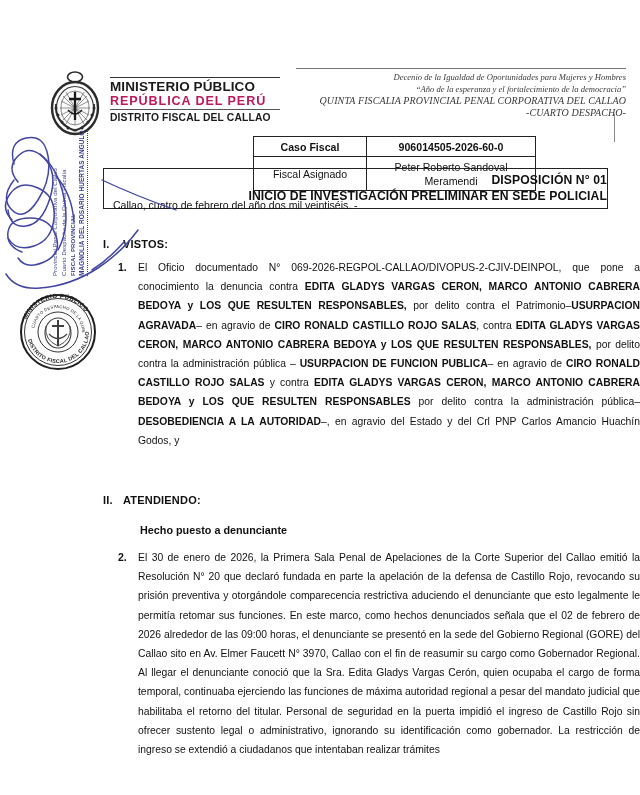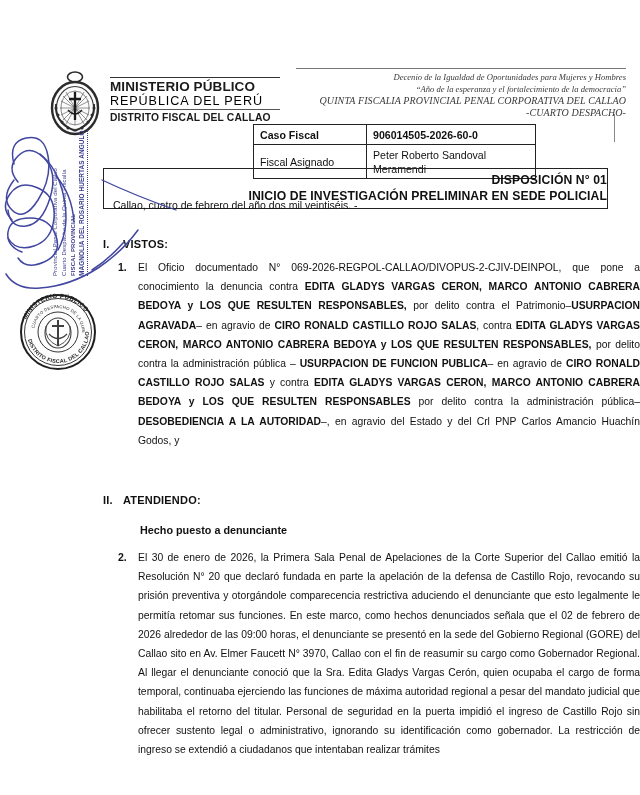--- a/index.html
+++ b/index.html
@@ -42,24 +42,24 @@
     font-size: 13.5px;
     font-weight: bold;
     letter-spacing: 0.1px;
     line-height: 15px;
     color: #1a1a1a;
     border-top: 1.3px solid #333;
     padding-top: 1px;
   }
   .org-line2 {
     font-size: 12.6px;
-    font-weight: normal;
+    font-weight: bold;
     letter-spacing: 0.9px;
     line-height: 15px;
-    color: #000000;
+    color: #be185d;
     border-bottom: 1px solid #555;
     padding-bottom: 0px;
   }
   .org-line3 {
     font-size: 10.3px;
     font-weight: bold;
     letter-spacing: 0.15px;
     line-height: 14px;
     padding-top: 1px;
     color: #1a1a1a;
@@ -87,25 +87,26 @@
     top: 80px;
     width: 0;
     height: 28px;
     border-left: 1px solid #888;
   }
 
   
   .case-table {
     position: absolute;
     left: 253px;
-    top: 124px;
+    top: 136px;
     width: 283px;
     border: 1.1px solid #222;
     border-collapse: collapse;
     font-size: 10.6px;
+    text-align: center;
   }
   .case-table td {
     border: 1.1px solid #222;
     padding: 2.5px 6px;
     line-height: 14px;
     color: #111;
   }
   .case-table td.k { width: 100px; }
   .case-table tr.r1 td { font-weight: bold; }
 

